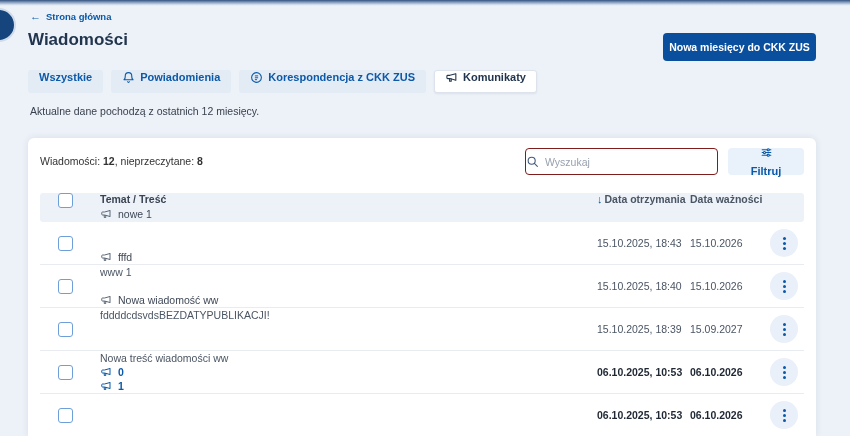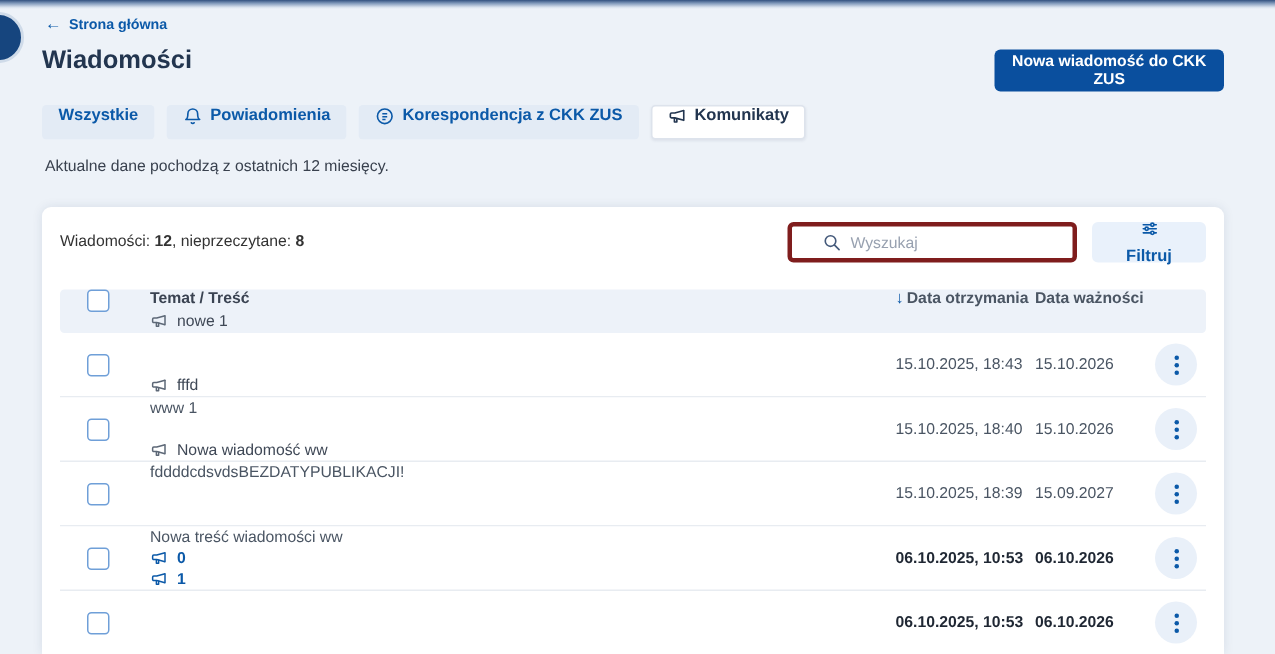--- a/index.html
+++ b/index.html
@@ -55,22 +55,22 @@
   .card {
     position:absolute; left:28px; top:138px; width:788px; height:298px;
     background:#fff; border-radius:6px 6px 0 0;
     box-shadow:0 0 7px rgba(30,50,90,.10);
     overflow:hidden;
   }
   .summary { position:absolute; left:12px; top:17px; font-size:10.5px; color:#333; }
   .summary b { font-weight:700; }
   .search-box {
     position:absolute; left:497px; top:10px; width:193px; height:27px;
-    border:3px solid #7f1d1d; border-radius:4px; background:#fff;
-    display:flex; align-items:center; gap:6px; padding:0 20px;
+    border:1px solid #7f1d1d; border-radius:4px; background:#fff;
+    display:flex; align-items:center; gap:6px; padding:0 0;
   }
   .search-box svg { width:13px; height:13px; color:#44597a; flex:0 0 auto; }
   .search-box input {
     border:none; outline:none; width:100%; font-family:inherit;
     font-size:10.5px; color:#333; background:transparent;
   }
   .search-box input::placeholder { color:#98a1b0; }
   .filter-btn {
     position:absolute; left:700px; top:10px; width:76px; height:27px;
     background:#e9f1fb; border:none; border-radius:4px; cursor:pointer;
@@ -131,21 +131,21 @@
 <div class="topbar"></div>
 <div class="float-circle"></div>
 
 <a class="back-link">
   <span class="back-arrow">←</span>
   <span>Strona główna</span>
 </a>
 
 <h1 class="page-title">Wiadomości</h1>
 
-<button class="new-msg-btn">Nowa wiadomość do CKK ZUS</button>
+<button class="new-msg-btn">Nowa miesięcy do CKK ZUS</button>
 
 <div class="tabs">
   <div class="tab">
     <span>Wszystkie</span>
   </div>
   <div class="tab">
     <span style="display:flex">
       <svg viewBox="0 0 24 24" fill="none" stroke="currentColor" stroke-width="2" stroke-linecap="round" stroke-linejoin="round">
         <path d="M18 9a6 6 0 1 0-12 0c0 6-2.5 7-2.5 7h17S18 15 18 9"></path>
         <path d="M10.3 20a2 2 0 0 0 3.4 0"></path>

